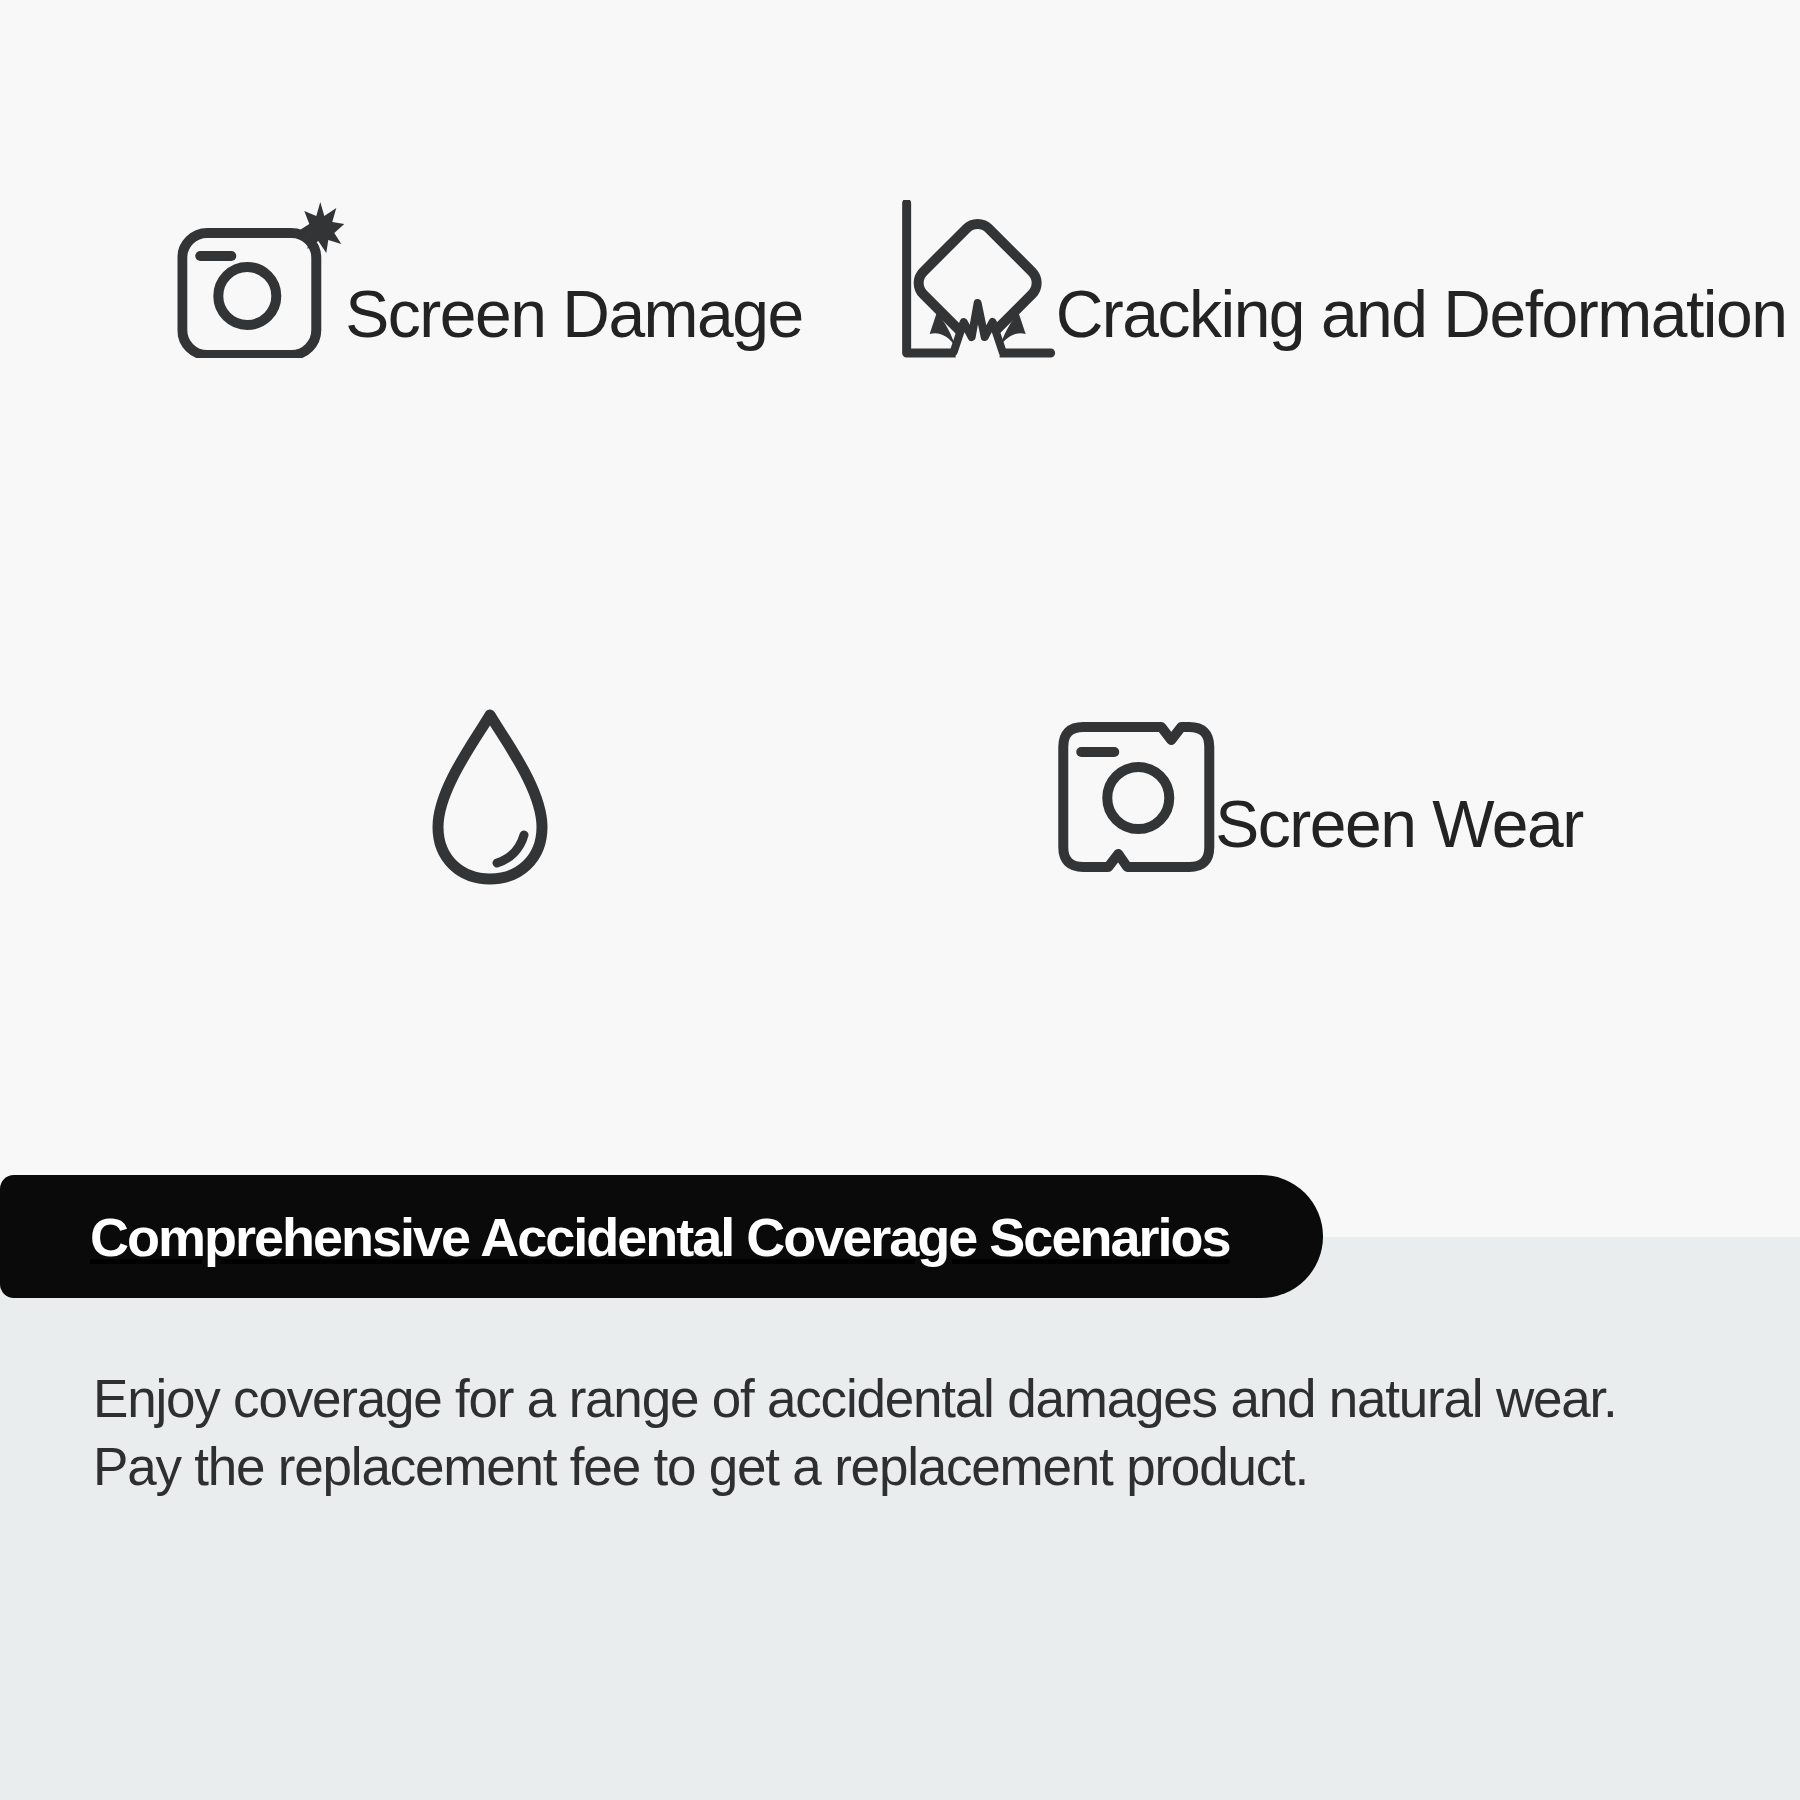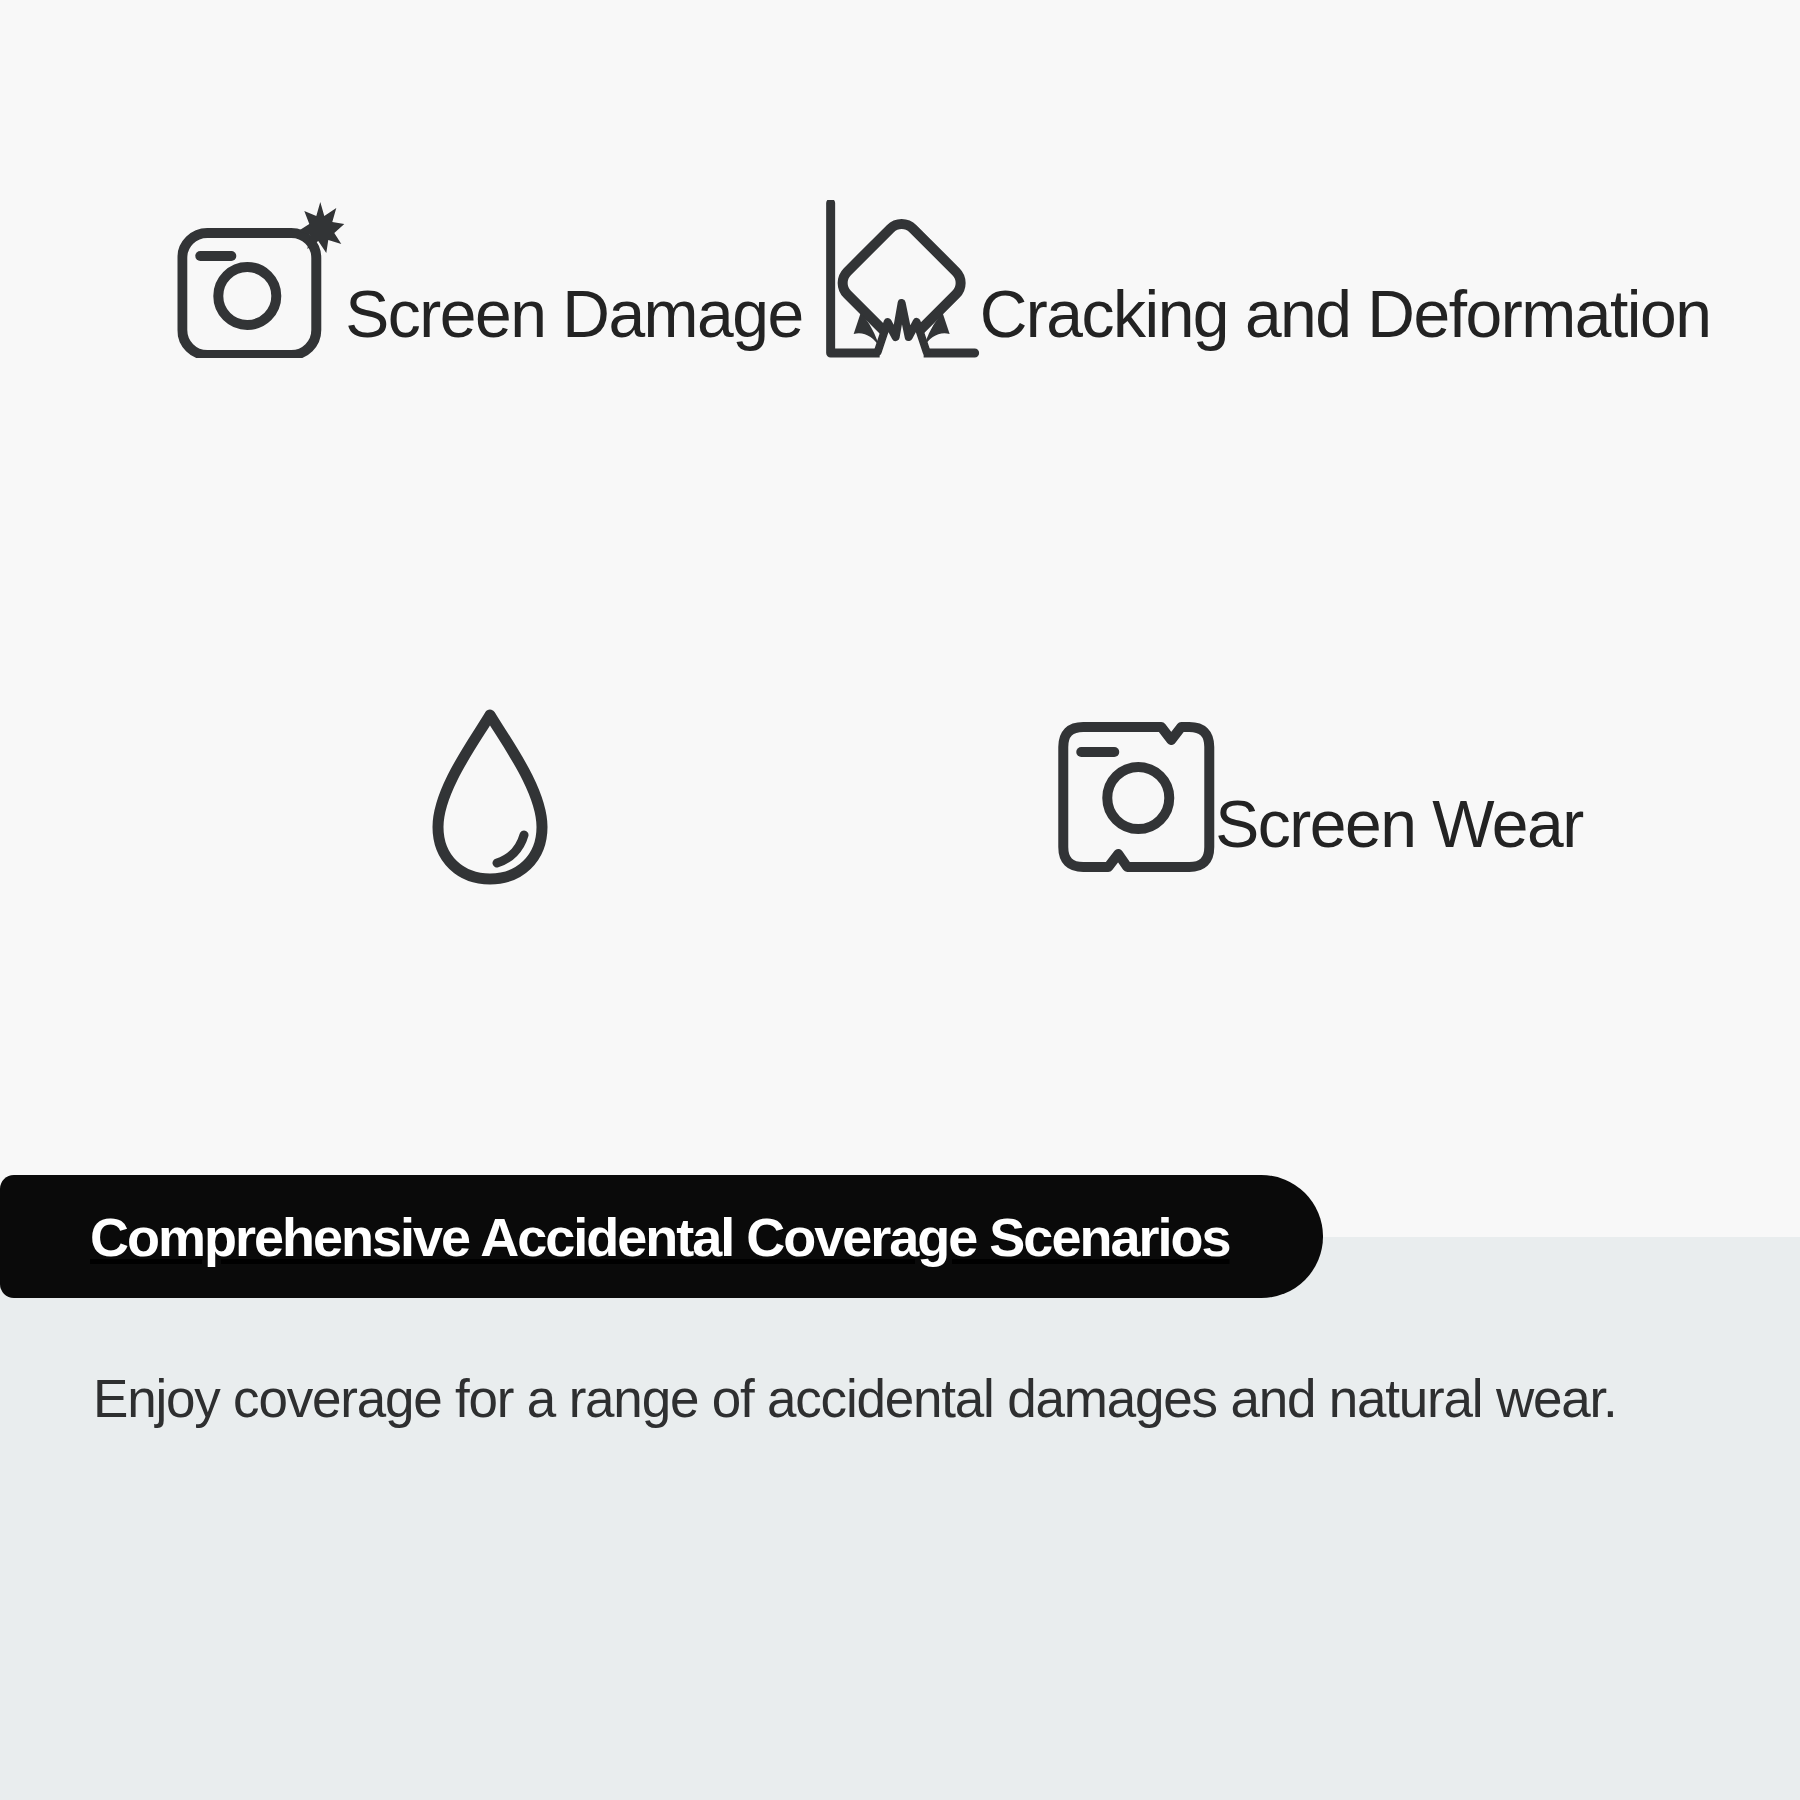--- a/index.html
+++ b/index.html
@@ -27,21 +27,21 @@
   }
 
   .cell {
     position: absolute;
     transform: translateX(-50%);
     display: flex;
     flex-direction: row;
     align-items: center;
   }
   .cell-tl { left: 490px;  top: 200px; }
-  .cell-tr { left: 1267px; top: 200px; }
+  .cell-tr { left: 1343px; top: 200px; }
   .cell-bl { left: 490px;  top: 703px; }
   .cell-br { left: 1320px; top: 703px; }
 
   .icon-box-row1 { height: 158px; display: flex; align-items: center; justify-content: center; }
   .icon-box-row2 { height: 187px; display: flex; align-items: center; justify-content: center; }
 
   .icon-svg { display: block; }
   .icon-svg .stroke {
     fill: none;
     stroke: #323436;
@@ -148,15 +148,16 @@
     </div>
     <div class="item-label">Screen Wear</div>
   </div>
 
   <div class="banner">
     <div class="banner-title">Comprehensive Accidental Coverage Scenarios</div>
   </div>
 
   <div class="description">
     <div class="line">Enjoy coverage for a range of accidental damages and natural wear.</div>
+    <div class="line">Pay the replacement fee to get a replacement product.</div>
   </div>
 
 </div>
 
 </body></html>

